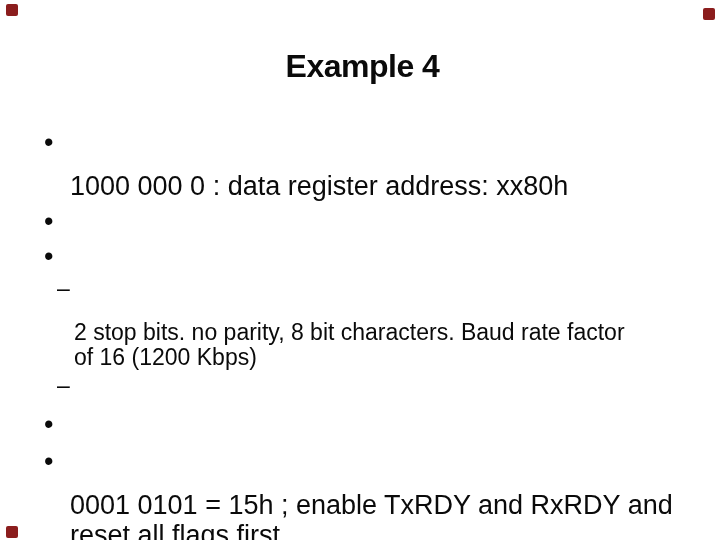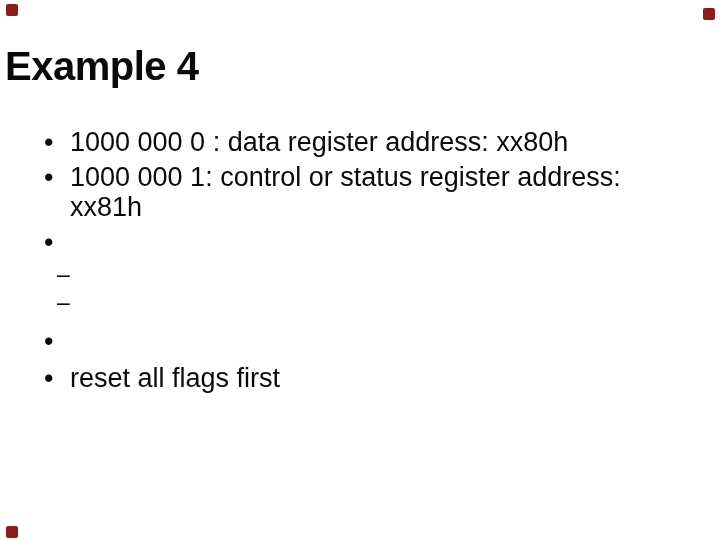--- a/index.html
+++ b/index.html
@@ -13,39 +13,39 @@
     color: #0a0a0a;
   }
   .title {
     position: absolute;
     top: 44px;
     left: 0;
     width: 100%;
     margin: 0;
     box-sizing: border-box;
     padding-left: 5px;
-    text-align: left;
-    font-size: 40px;
+    text-align: center;
+    font-size: 32px;
     line-height: 44px;
     font-weight: bold;
     letter-spacing: -0.5px;
   }
   .content {
     position: absolute;
     top: 127px;
     left: 0;
     width: 706px;
   }
   .para { display: flex; align-items: flex-start; }
   .para.l1 { padding-left: 44px; font-size: 27px; line-height: 30px; }
   .para.l1 > .marker { flex: 0 0 26px; width: 26px; }
   .para.l2 { padding-left: 57px; font-size: 23px; line-height: 25px; }
   .para.l2 > .marker { flex: 0 0 17px; width: 17px; }
   .para .marker { display: inline-block; }
-  .para .text { display: block; }
+  .para .text { display: block; margin-top: 44px; }
   
   .para:nth-child(2) { margin-top: 5px; }
   .para:nth-child(3) { margin-top: 5px; }
   .para:nth-child(4) { margin-top: 5px; }
   .para:nth-child(5) { margin-top: 3px; }
   .para:nth-child(6) { margin-top: 11px; }
   .para:nth-child(7) { margin-top: 7px; }
   .corner {
     position: absolute;
     width: 12px;
@@ -68,37 +68,38 @@
 
   <div class="content">
       <div class="para l1">
         <span class="marker">•</span>
         <span class="text">
           <div class="line">1000 000 0 : data register address: xx80h</div>
         </span>
       </div>
       <div class="para l1">
         <span class="marker">•</span>
-        <span class="text">
-          <div class="line">1000 000 1: control or status register address:</div>
-          <div class="line">xx81h</div>
-        </span>
       </div>
       <div class="para l1">
         <span class="marker">•</span>
       </div>
       <div class="para l2">
         <span class="marker">–</span>
+        <span class="text">
+          <div class="line">2 stop bits. no parity, 8 bit characters. Baud rate factor</div>
+          <div class="line">of 16 (1200 Kbps)</div>
+        </span>
       </div>
       <div class="para l2">
         <span class="marker">–</span>
       </div>
       <div class="para l1">
         <span class="marker">•</span>
       </div>
       <div class="para l1">
         <span class="marker">•</span>
         <span class="text">
+          <div class="line">0001 0101 = 15h ; enable TxRDY and RxRDY and</div>
           <div class="line">reset all flags first</div>
         </span>
       </div>
     </div>
 </div>
 
 </body></html>

